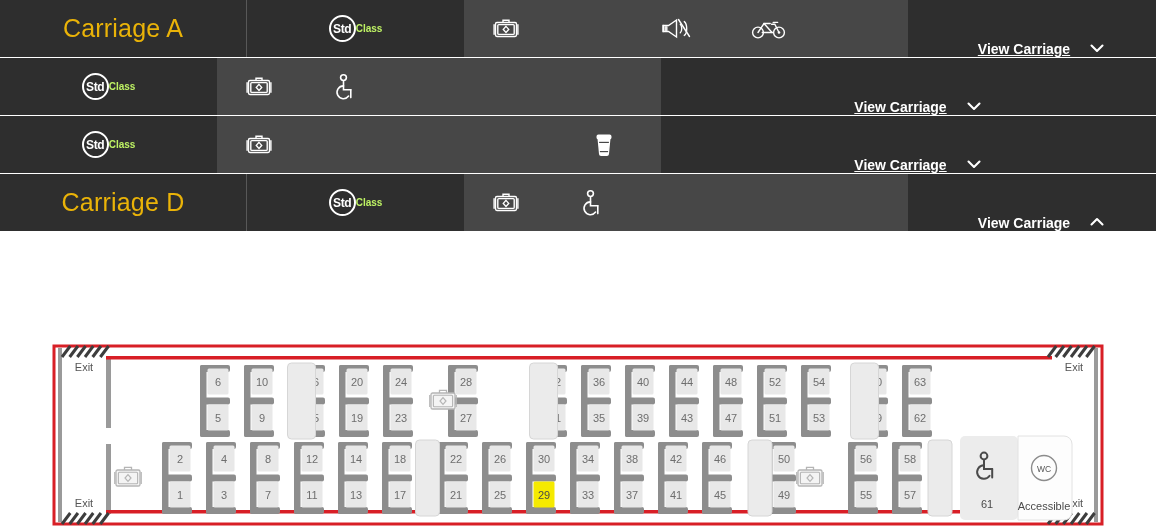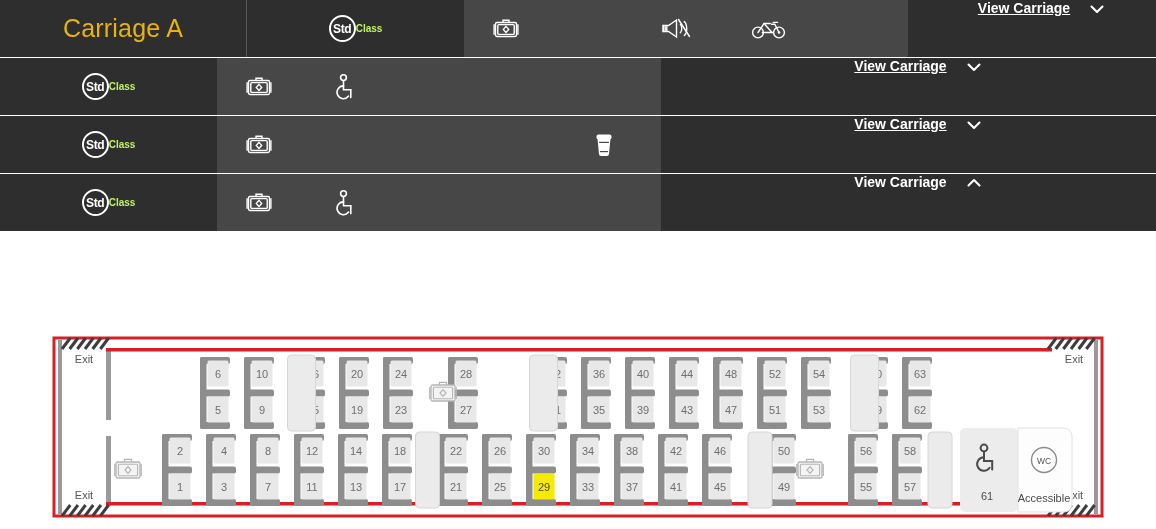--- a/index.html
+++ b/index.html
@@ -93,21 +93,21 @@
   }
   .fac.slot0 { left: 28px; }
   .fac.slot1 { left: 116px; }
   .fac.slot2 { left: 196px; }
   .fac.slot3 { left: 286px; }
   .fac.slot4 { left: 376px; }
 
   .col-action {
     flex: 1;
     display: flex;
-    align-items: flex-start;
+    align-items: flex-end;
     justify-content: center;
     gap: 18px;
     box-sizing: border-box;
     padding-left: 20px;
   }
   .view-link {
     color: #ffffff;
     font-size: 14px;
     font-weight: bold;
     text-decoration: underline;
@@ -118,21 +118,21 @@
   .chev {
     color: #ffffff;
     width: 18px; height: 18px;
     display: inline-block;
   }
 
   
   .seatmap {
     position: absolute;
     left: 48px;
-    top: 332px;
+    top: 340px;
     width: 1060px;
     height: 190px;
   }
   .seatmap svg { display: block; }
 
   .seat-num {
     font-family: "Liberation Sans", sans-serif;
     font-size: 11px;
     fill: #6e6e6e;
     text-anchor: middle;
@@ -281,20 +281,23 @@
         <span class="view-link">View Carriage</span>
         <span class="chev">
           <svg width="18" height="18" viewBox="0 0 18 18" fill="none" stroke="#fff" stroke-width="2.1" stroke-linecap="round" stroke-linejoin="round">
               <path d="M3.5 6.5L9 12l5.5-5.5"></path>
             </svg>
         </span>
       </div>
     </div>
 
     <div class="carriage-row">
+      <div class="col-name">
+        <span class="cname">Carriage D</span>
+      </div>
       <div class="col-class">
         <span class="std-badge">Std</span>
         <span class="class-label">Class</span>
       </div>
       <div class="col-facilities">
         <span class="fac slot0">
           <svg width="28" height="26" viewBox="0 0 28 26" fill="none" stroke="#fff" stroke-width="1.4">
             <rect x="3.5" y="6.5" width="21" height="14" rx="1.4"></rect>
             <rect x="5.8" y="8.6" width="16.4" height="9.8" rx="1"></rect>
             <path d="M11 6.5V4.3h6v2.2"></path>

